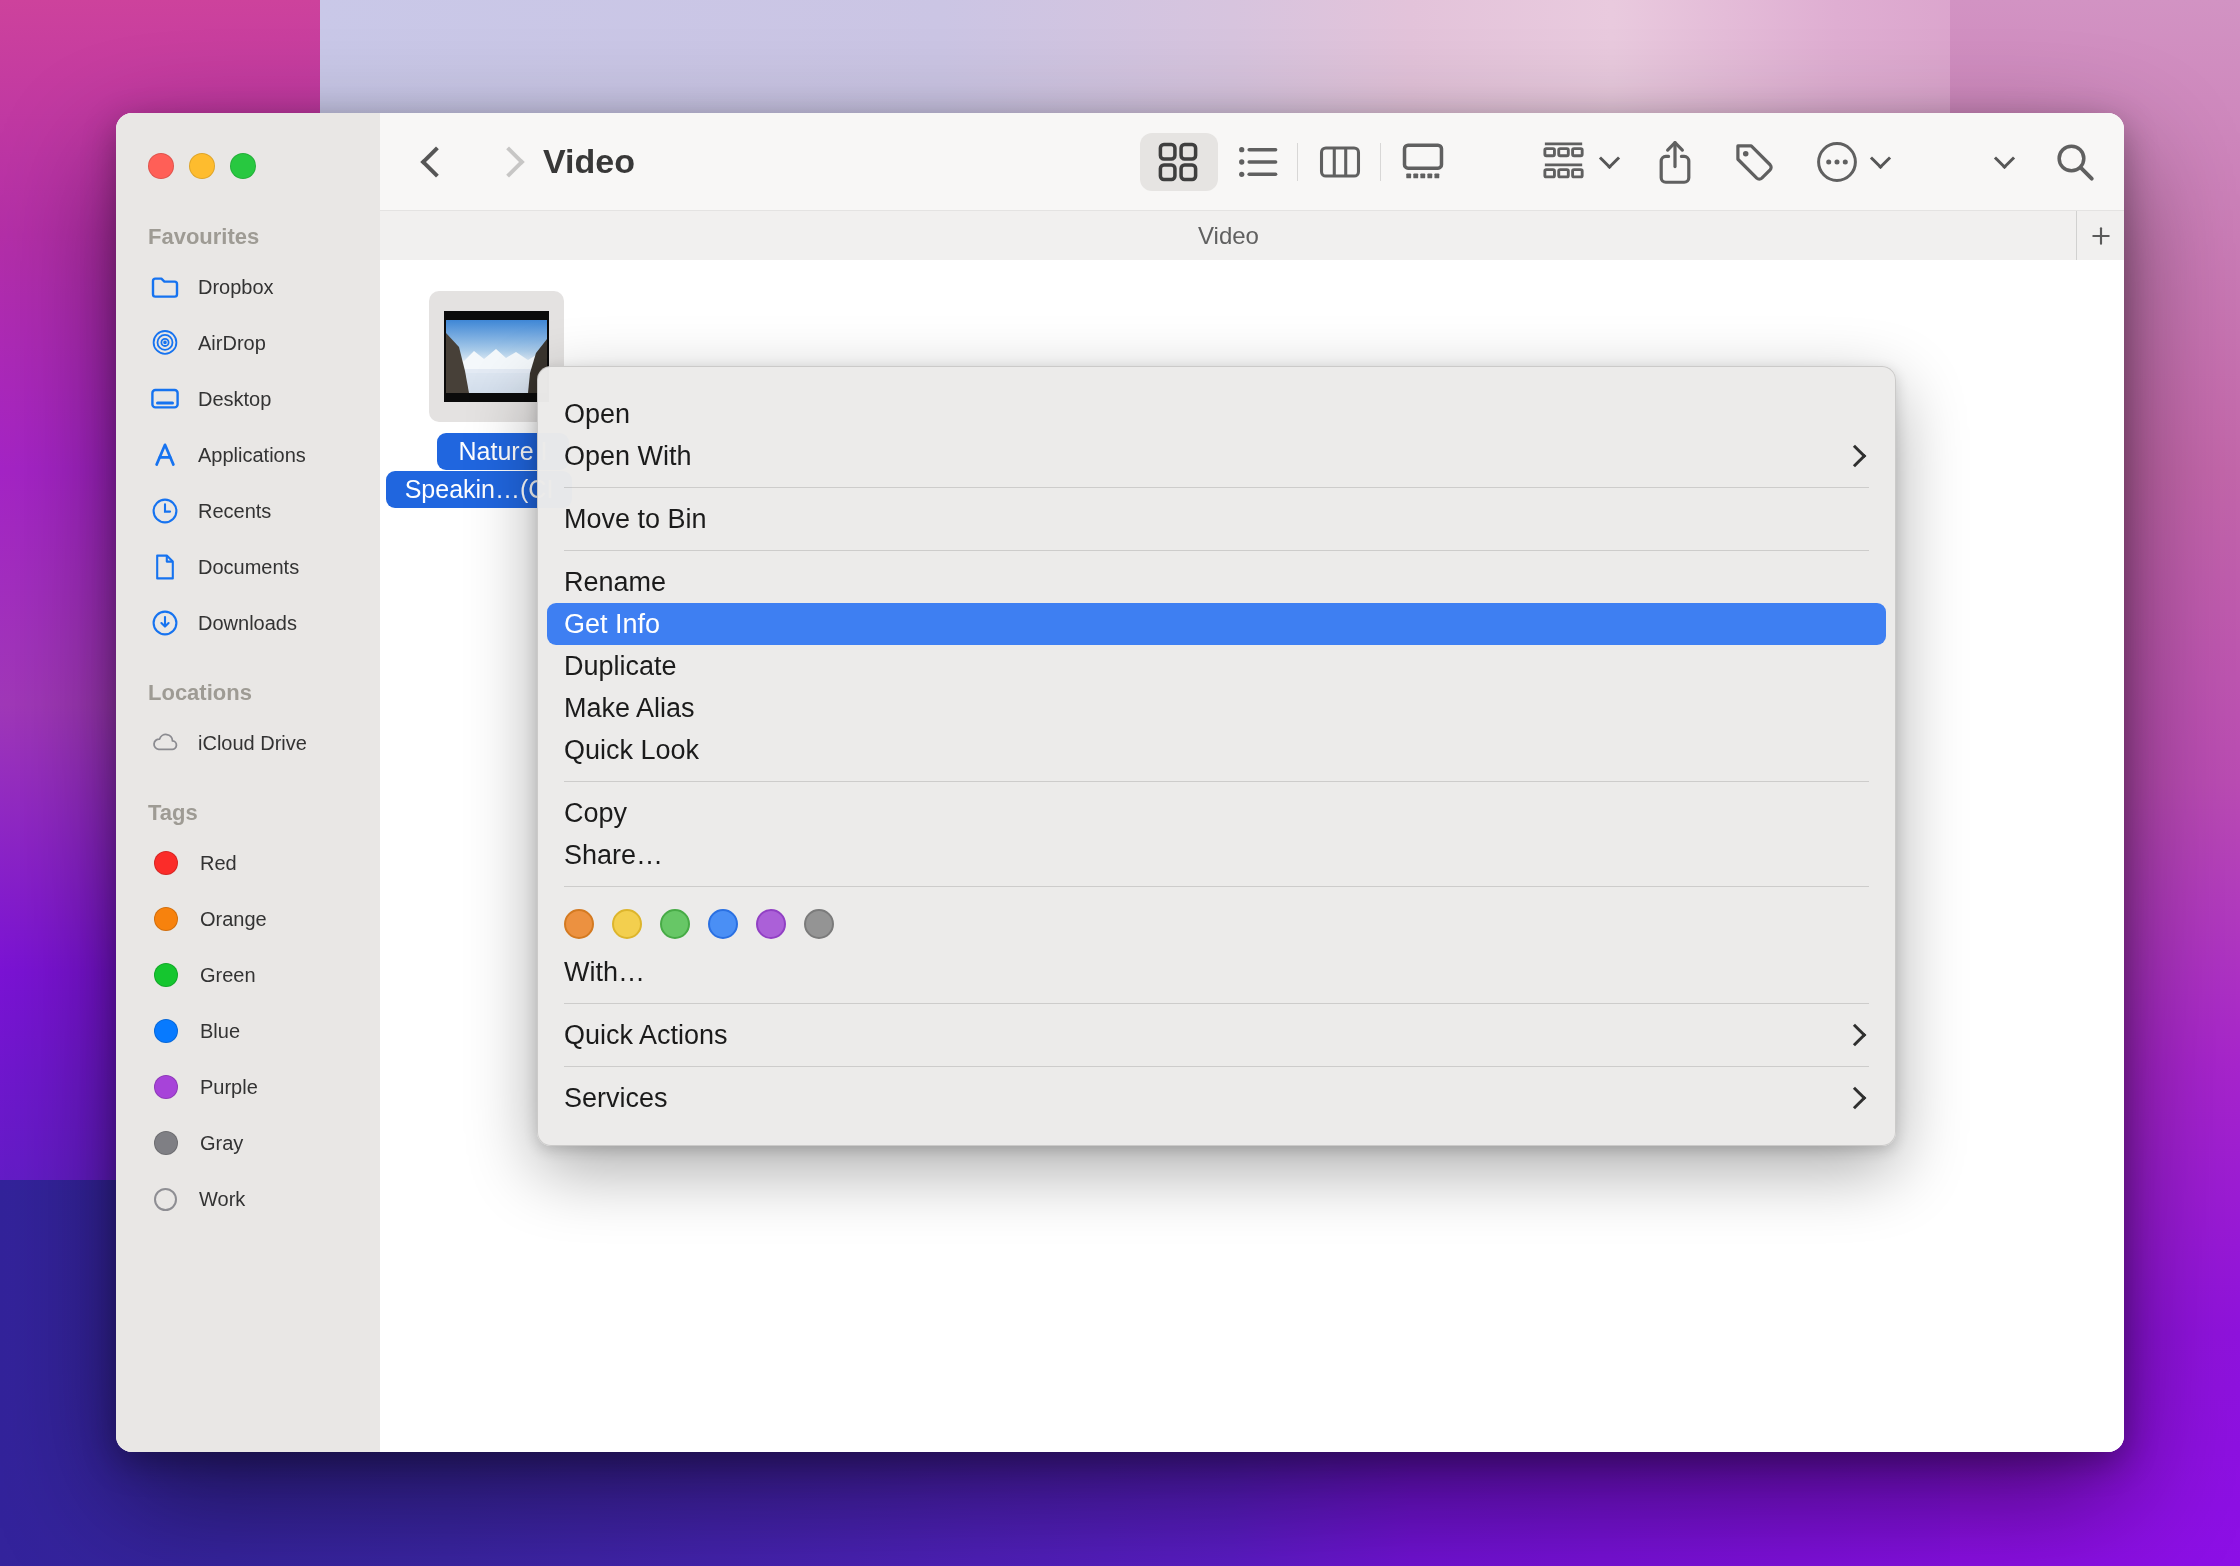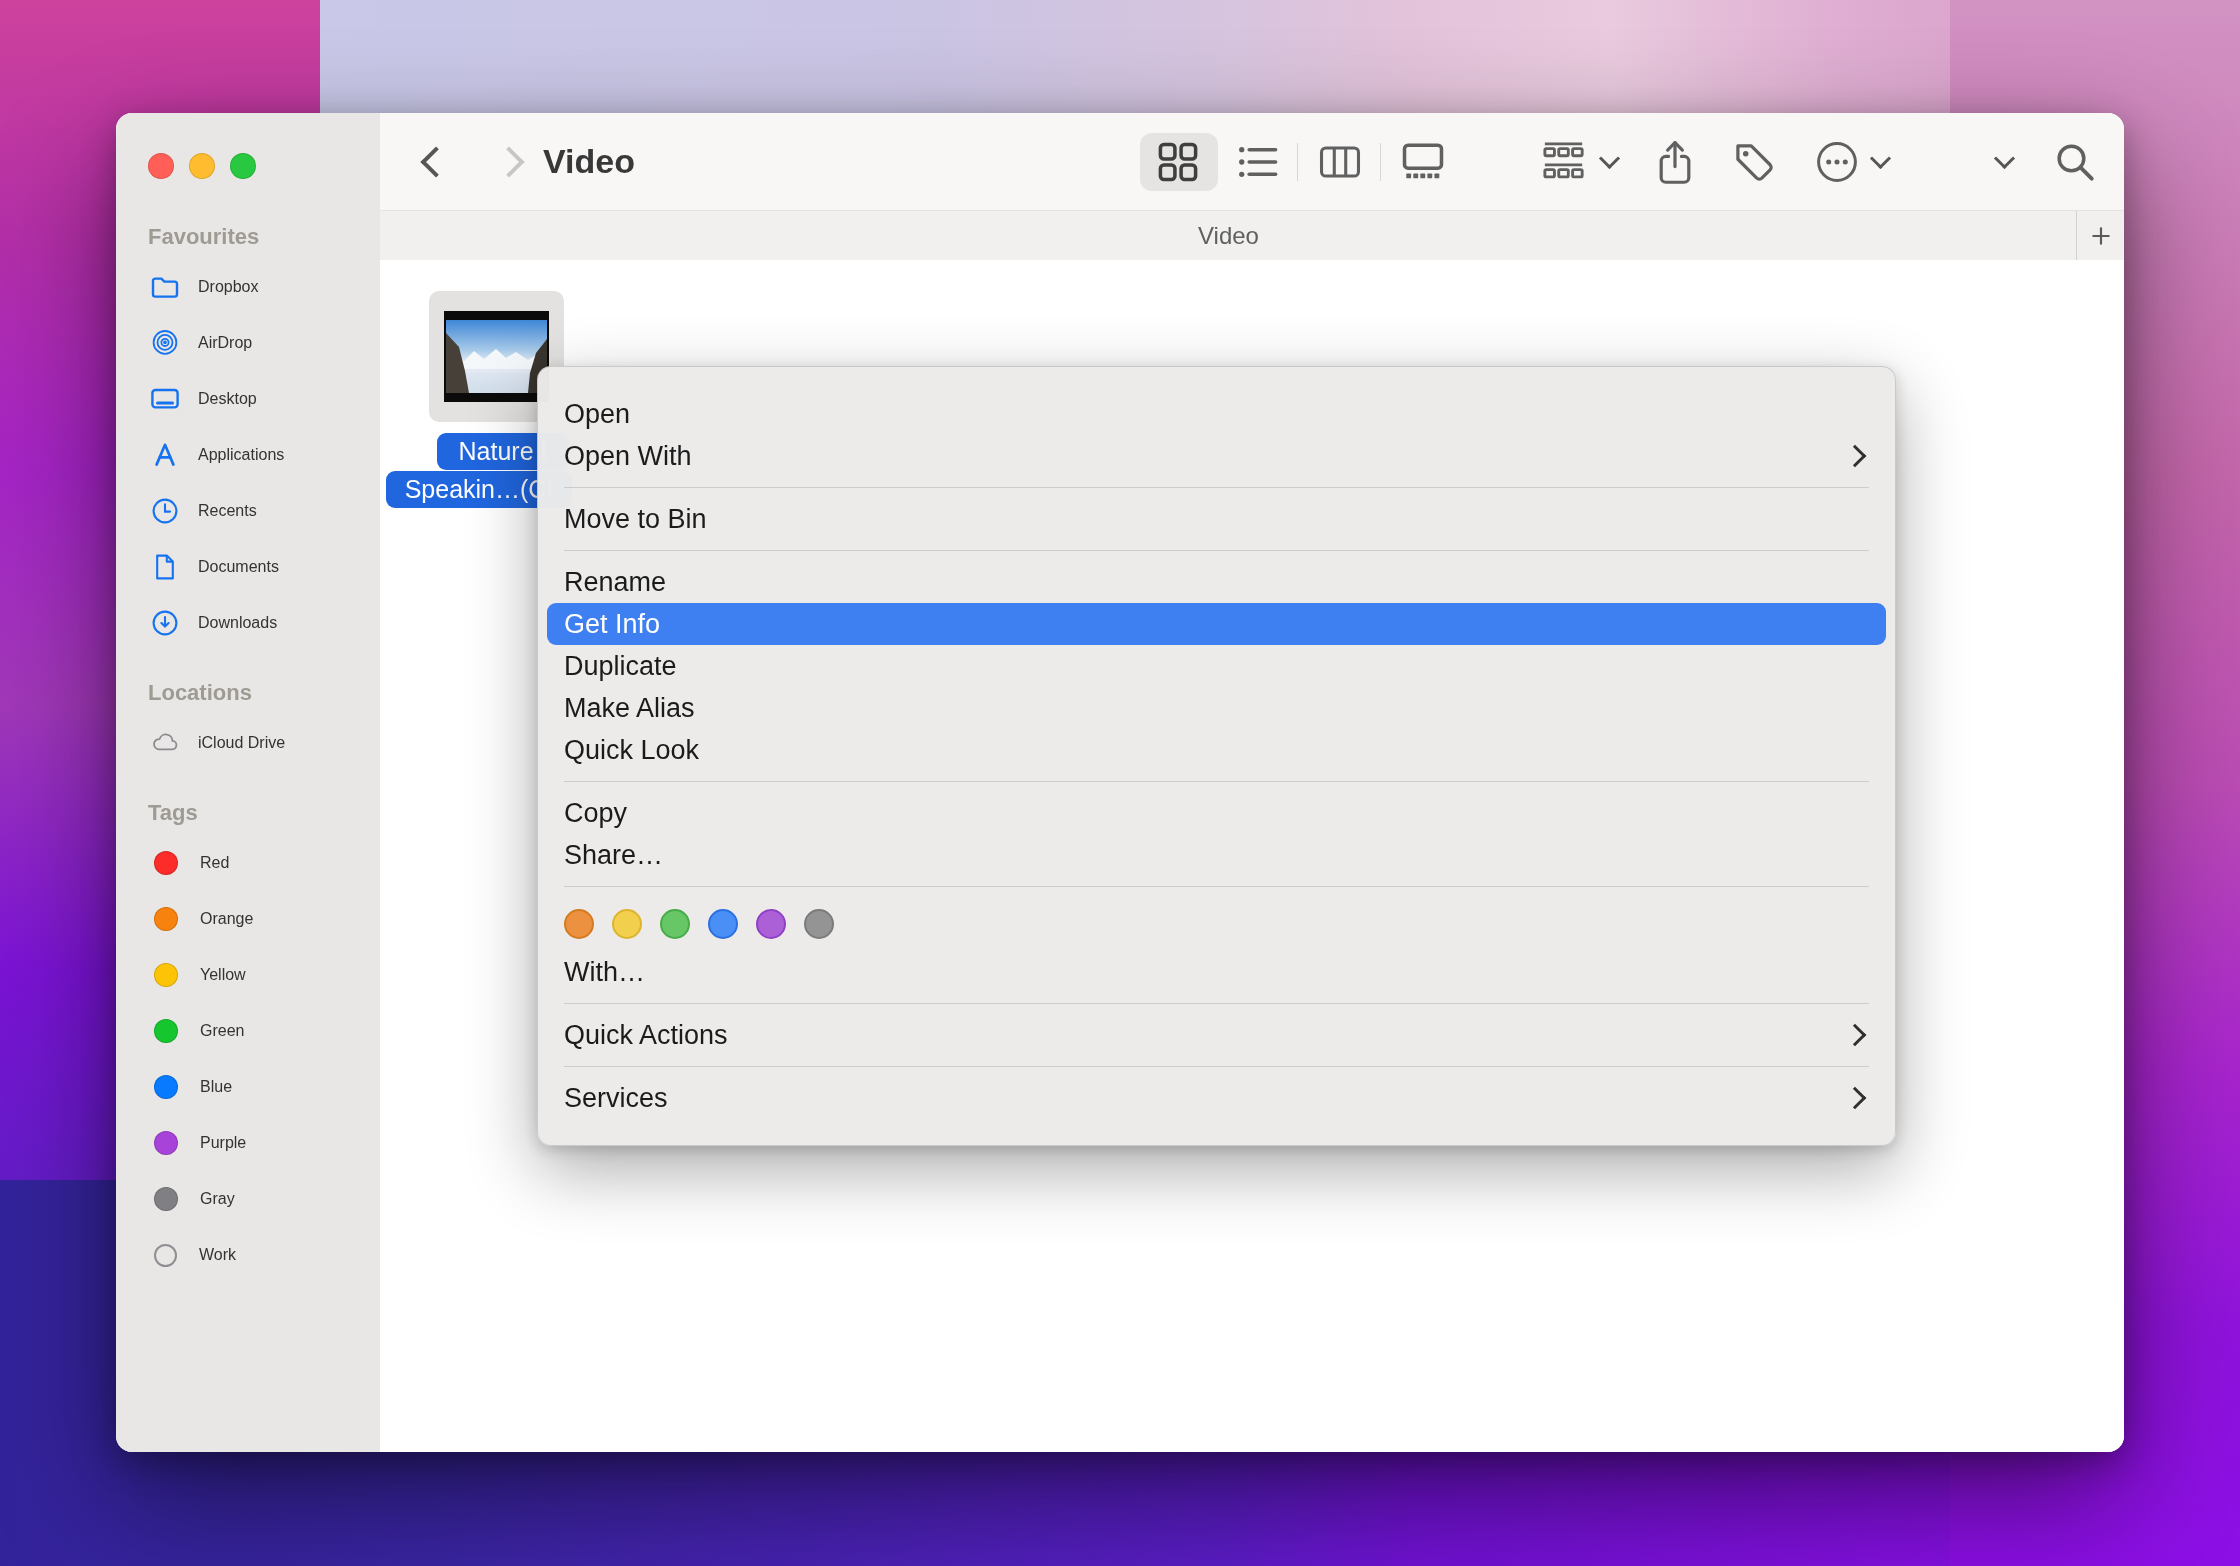--- a/index.html
+++ b/index.html
@@ -23,21 +23,21 @@
     border-radius:16px 0 0 16px;overflow:hidden;
   }
   .traffic{position:absolute;left:32px;top:40px;display:flex;gap:15px;}
   .tl{width:24px;height:24px;border-radius:50%;border:1px solid rgba(0,0,0,.12);}
   .tl.red{background:#ff5f57}.tl.yellow{background:#febc2e}.tl.green{background:#28c840}
 
   .side-secs{position:absolute;left:0;top:0;right:16px;}
   .sec1{margin-top:102px}
   .sec-title{height:44px;line-height:44px;padding-left:32px;color:#9e9b94;font-size:22px;font-weight:700;}
   .sec-gap{margin-top:20px}
-  .side-item{height:56px;display:flex;align-items:center;padding-left:34px;color:#333;font-size:16px;}
+  .side-item{height:56px;display:flex;align-items:center;padding-left:34px;color:#333;font-size:20px;}
   .side-icon{width:30px;height:30px;margin-right:18px;flex:0 0 auto;display:flex;}
   .side-icon svg{width:30px;height:30px;}
   .side-dot{width:22px;height:22px;border-radius:50%;margin:0 22px 0 4px;flex:0 0 auto;border:1px solid rgba(0,0,0,.15);}
   .side-dot.hollow{background:transparent !important;border:2.5px solid #8e8e93;width:19px;height:19px;}
 
   .main{position:absolute;left:264px;top:0;right:0;bottom:0;}
   .toolbar{position:absolute;left:0;top:0;right:0;height:97px;background:#f8f7f6;border-radius:0 16px 0 0;}
   .tabbar{position:absolute;left:0;top:97px;right:0;height:49px;background:#f1f0ef;
     border-top:1px solid rgba(0,0,0,.05);border-bottom:1px solid rgba(0,0,0,.14);}
   .tab-label{position:absolute;left:0;right:47px;top:0;bottom:0;display:flex;align-items:center;justify-content:center;
@@ -238,24 +238,20 @@
           <div class="sec-title">Tags</div>
           <div class="side-item">
             <span class="side-dot" style="background: rgb(251, 44, 41);"></span>
             <span>Red</span>
           </div>
           <div class="side-item">
             <span class="side-dot" style="background: rgb(247, 130, 13);"></span>
             <span>Orange</span>
           </div>
           <div class="side-item">
-            <span class="side-dot" style="background: rgb(253, 196, 7);"></span>
-            <span>Yellow</span>
-          </div>
-          <div class="side-item">
             <span class="side-dot" style="background: rgb(21, 198, 47);"></span>
             <span>Green</span>
           </div>
           <div class="side-item">
             <span class="side-dot" style="background: rgb(7, 122, 255);"></span>
             <span>Blue</span>
           </div>
           <div class="side-item">
             <span class="side-dot" style="background: rgb(167, 67, 217);"></span>
             <span>Purple</span>

